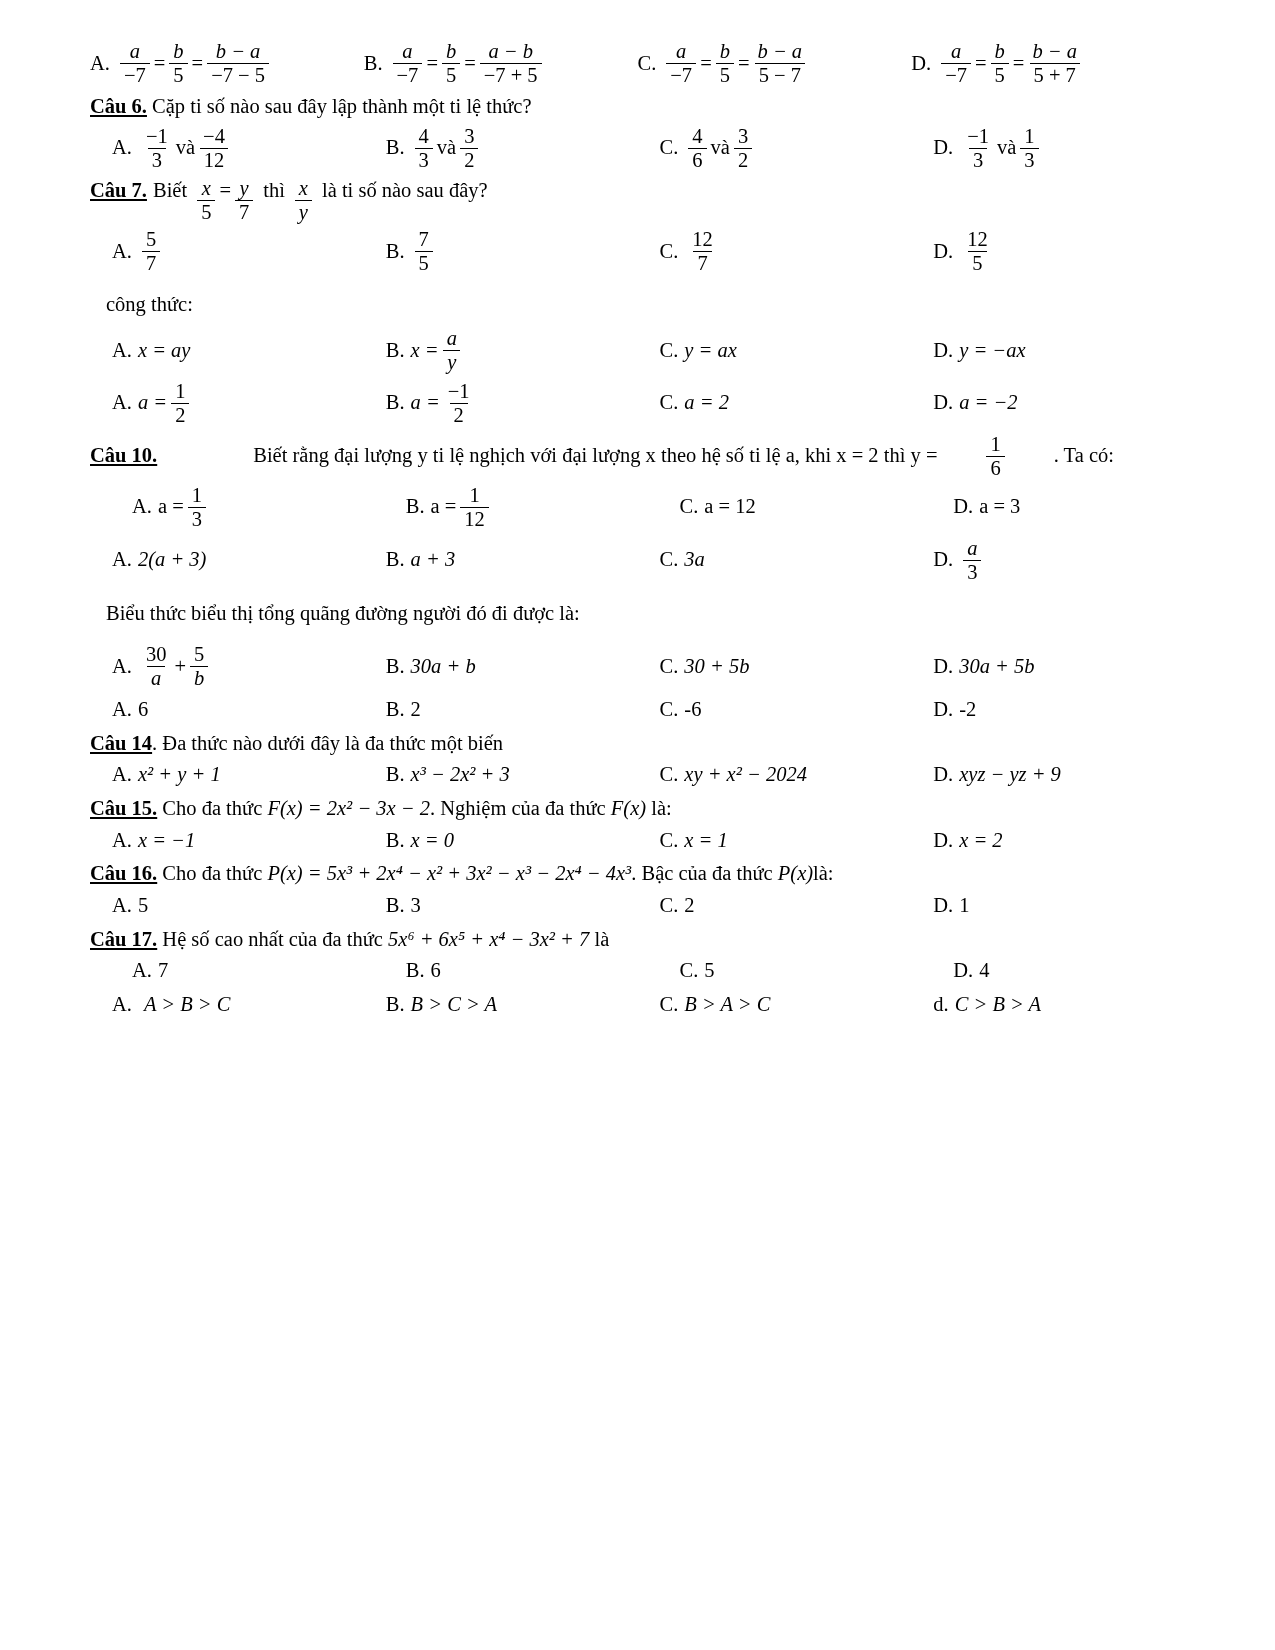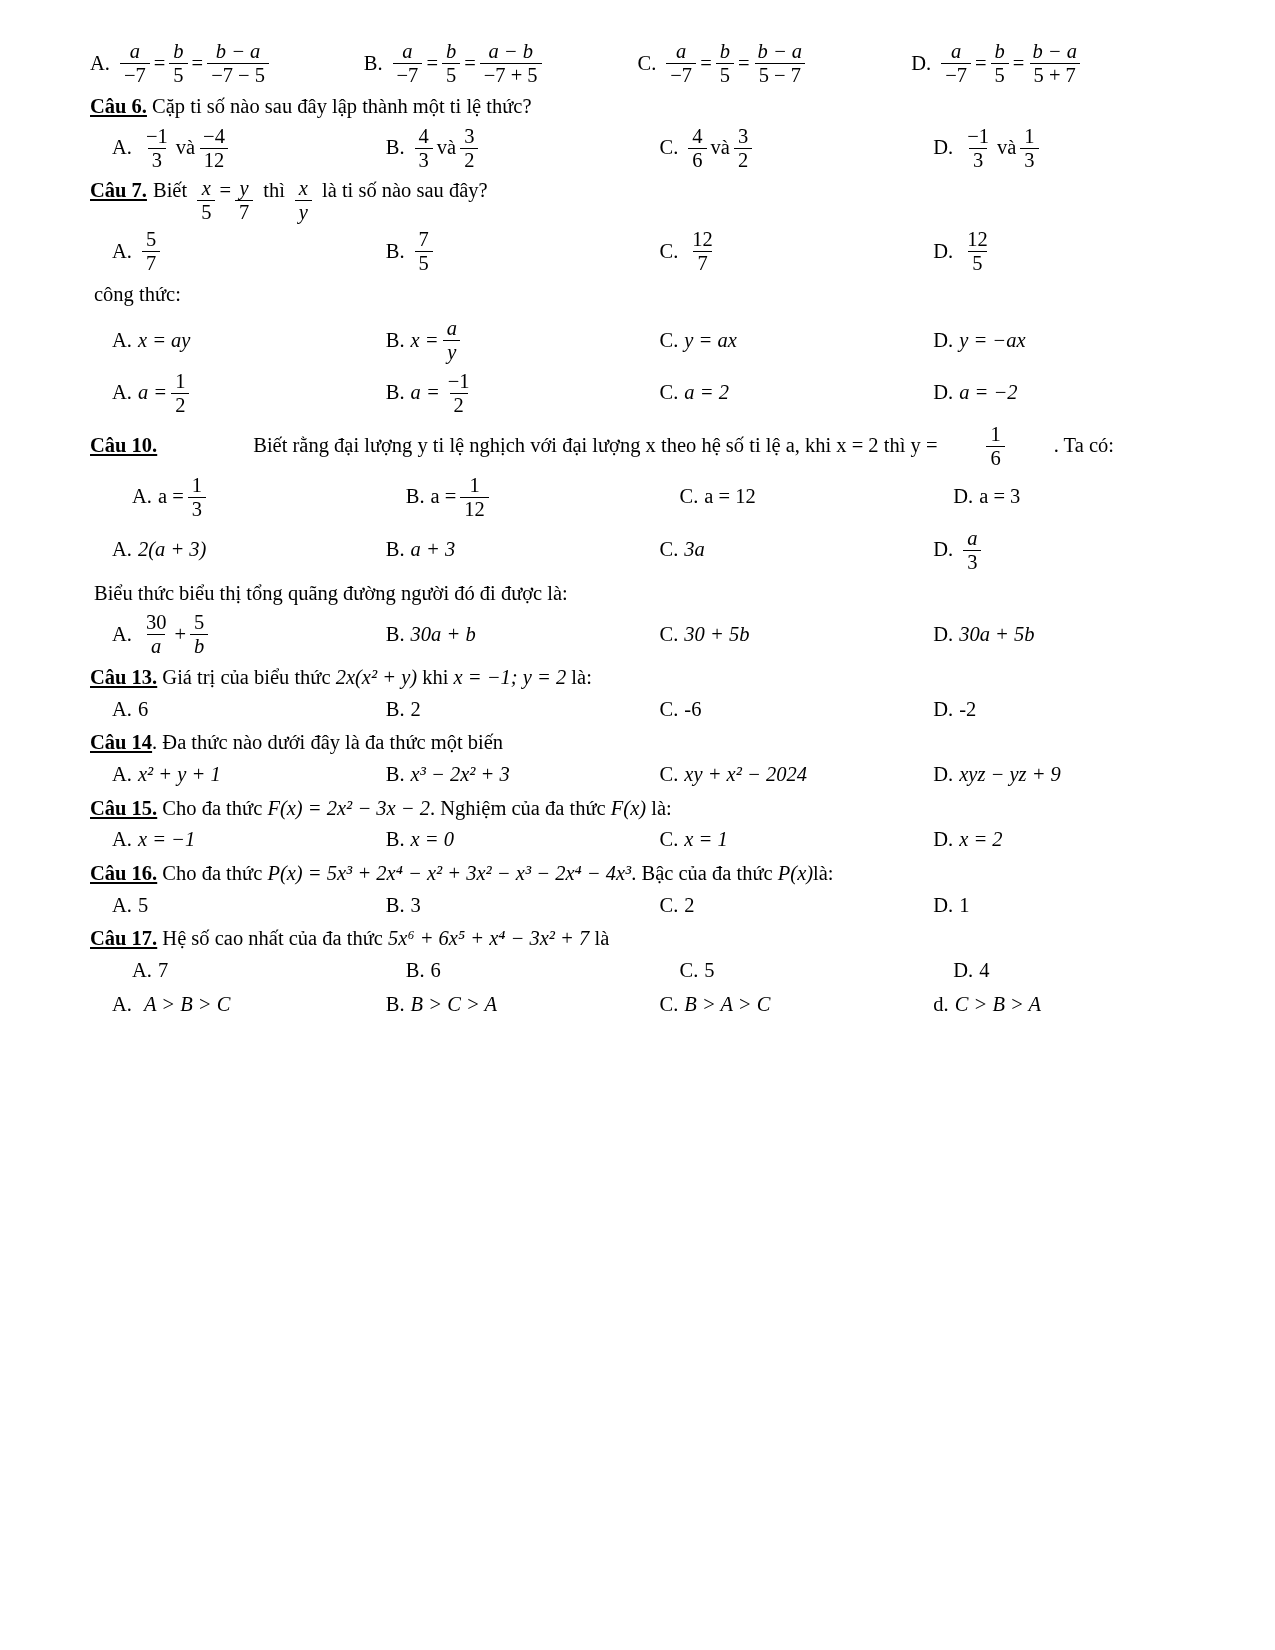--- a/index.html
+++ b/index.html
@@ -33,21 +33,21 @@
     align-items:center;
     vertical-align:middle;
     margin:0 4px;
     line-height:1.12;
   }
   .frac .num{padding:0 4px;}
   .frac .den{padding:0 4px;border-top:1.3px solid #000;}
   .it{font-style:italic;}
   .sp{display:inline-block;width:6px;}
   .row-top{margin-top:0;}
-  .blk{margin:4px;}
+  .blk{margin:16px;}
 </style>
 </head>
 <body>
 
 <div class="page">
 
   <div class="opts w4 row-top">
     <div class="opt">
       <span>A.</span>
         <span class="sp"></span>
@@ -391,28 +391,20 @@
         <span class="sp"></span>
       <span class="it">30 + 5b</span>
     </div>
     <div class="opt">
       <span>D.</span>
         <span class="sp"></span>
       <span class="it">30a + 5b</span>
     </div>
   </div>
 
-  <div class="stem">
-    <span class="qlabel">Câu 13.</span>
-    <span>Giá trị của biểu thức</span>
-    <span class="it">2x(x² + y)</span>
-    <span>khi</span>
-    <span class="it">x = −1; y = 2</span>
-    <span>là:</span>
-  </div>
   <div class="opts w4 indent">
     <div class="opt">
         <span>A.</span>
         <span class="sp"></span>
         <span>6</span>
       </div>
     <div class="opt">
         <span>B.</span>
         <span class="sp"></span>
         <span>2</span>

